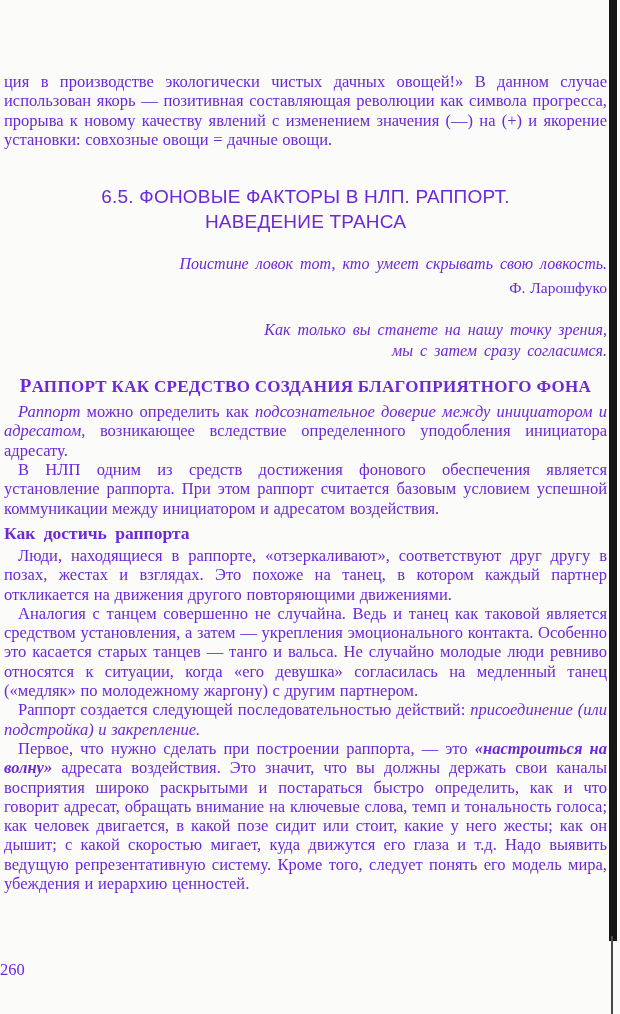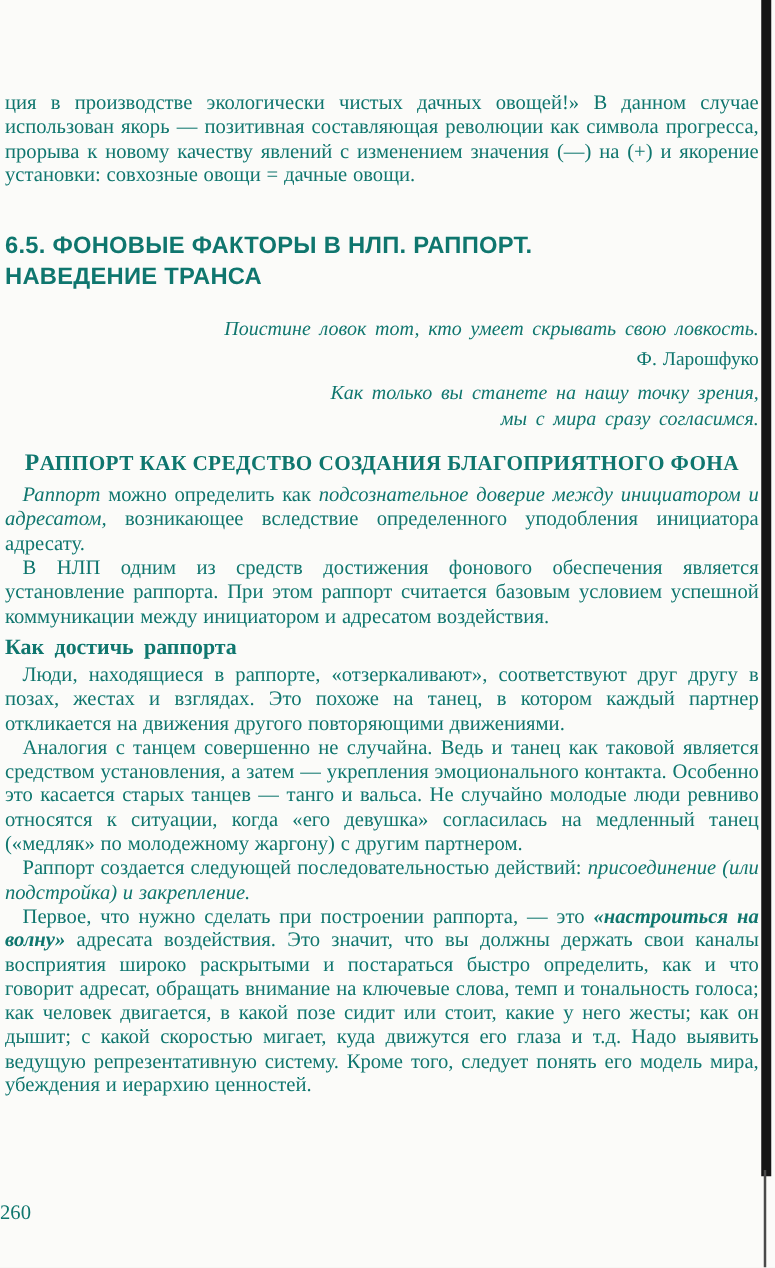--- a/index.html
+++ b/index.html
@@ -5,21 +5,21 @@
   html, body { margin: 0; padding: 0; }
   body {
     width: 620px; height: 1014px;
     background: #e9e9e7;
     font-family: "Liberation Serif", "DejaVu Serif", serif;
   }
   .page {
     position: relative;
     width: 620px; height: 1014px;
     background: #fbfbf9;
-    color: #0f766e;
+    color: #6d28d9;
     overflow: hidden;
   }
   .scan-bar {
     position: absolute; top: 0; left: 609px;
     width: 8px; height: 941px;
     background: #161616;
   }
   .scan-bar-thin {
     position: absolute; top: 936px; left: 611px;
     width: 2px; height: 78px;
@@ -33,37 +33,37 @@
     margin: 0;
     font-size: 16.5px;
     line-height: 19.3px;
     text-align: justify;
     text-indent: 14px;
     word-spacing: 0.5px;
   }
   p.no-indent { text-indent: 0; }
   .chapter-heading {
     margin: 35px 0 0 0;
-    text-align: left;
+    text-align: center;
     font-family: "Liberation Sans", sans-serif;
-    font-weight: bold;
+    font-weight: normal;
     font-size: 19px;
     line-height: 25px;
     letter-spacing: 0.2px;
   }
   .ch-line { display: block; }
   .epigraph {
     margin-top: 19px;
     text-align: right;
     font-style: italic;
     font-size: 16px;
     line-height: 21px;
     word-spacing: 3px;
   }
-  .epigraph.second { margin-top: 6px; }
+  .epigraph.second { margin-top: 21px; }
   .ep-line { display: block; }
   .ep-author {
     margin-top: 3px;
     font-style: normal;
     font-size: 15.5px;
     word-spacing: 1px;
     text-align: right;
   }
   .section-heading {
     margin: 15px 0 5px 0;
@@ -104,21 +104,21 @@
       <span class="ch-line">НАВЕДЕНИЕ ТРАНСА</span>
     </h1>
 
     <div class="epigraph">
       <span class="ep-line">Поистине ловок тот, кто умеет скрывать свою ловкость.</span>
       <div class="ep-author">Ф. Ларошфуко</div>
     </div>
 
     <div class="epigraph second">
       <span class="ep-line">Как только вы станете на нашу точку зрения,</span>
-      <span class="ep-line">мы с мира сразу согласимся.</span>
+      <span class="ep-line">мы с затем сразу согласимся.</span>
     </div>
 
     <h2 class="section-heading">РАППОРТ КАК СРЕДСТВО СОЗДАНИЯ БЛАГОПРИЯТНОГО ФОНА</h2>
 
     <p class="body"><i>Раппорт</i><span> можно определить как </span><i>подсознательное доверие между инициатором и адресатом,</i><span> возникающее вследствие определенного уподобления инициатора адресату.</span></p>
 
     <p class="body">В НЛП одним из средств достижения фонового обеспечения является установление раппорта. При этом раппорт считается базовым условием успешной коммуникации между инициатором и адресатом воздействия.</p>
 
     <h3 class="sub-heading">Как достичь раппорта</h3>
 

